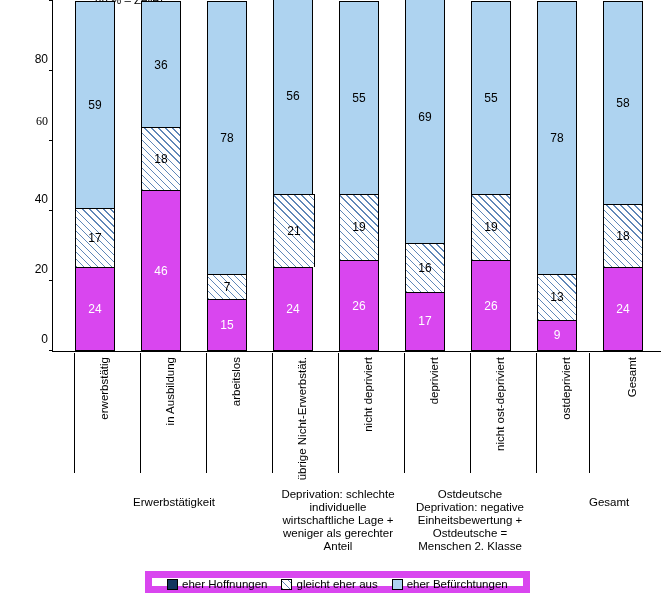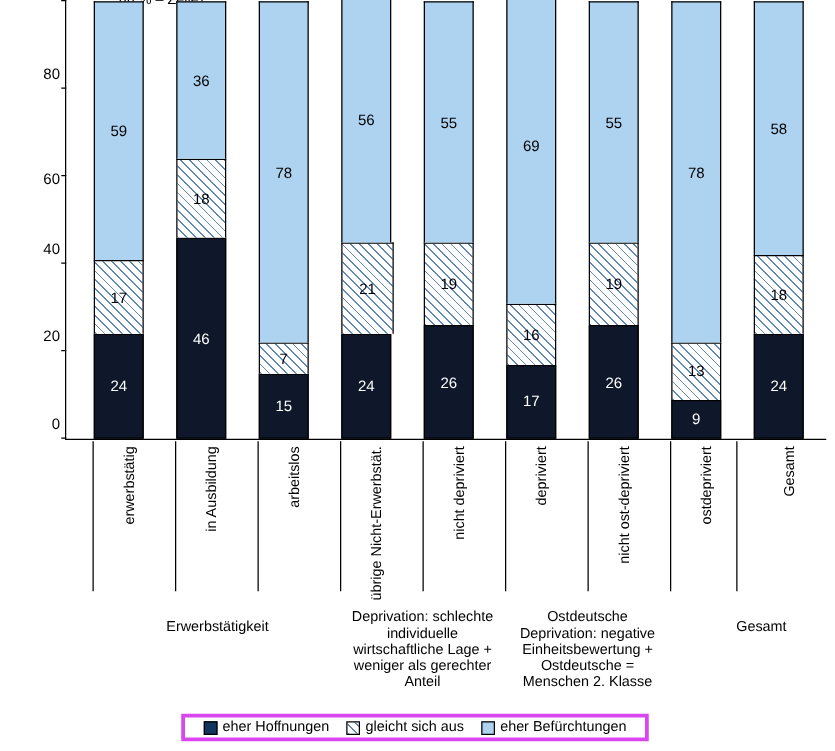--- a/index.html
+++ b/index.html
@@ -60,21 +60,21 @@
   }
   .seg {
     position: absolute;
     left: 0;
     width: 100%;
     box-sizing: border-box;
     border: 1px solid #000;
     border-bottom: none;
   }
   .seg.bottom-seg { border-bottom: 1px solid #000; }
-  .seg-hope { background: #0f172a; padding-left: 18px; }
+  .seg-hope { background: #d946ef; padding-left: 18px; }
   .seg-neutral {
     background: #ffffff;
     background-image: repeating-linear-gradient(
       45deg,
       #5f87b8 0px, #5f87b8 1px,
       #ffffff 1px, #ffffff 5px
     );
   }
   .seg-fear { background: #aed3f0; }
   .seg-label {
@@ -113,23 +113,23 @@
     font-size: 11.5px;
     line-height: 13px;
     text-align: center;
   }
   
   #legend {
     position: absolute;
     left: 145px;
     top: 571px;
     height: 22px;
-    border: 3px solid #d946ef;
+    border: 7px solid #d946ef;
     display: flex;
-    align-items: center;
+    align-items: flex-start;
     padding: 0 8px;
     background: #ffffff;
     box-sizing: border-box;
   }
   .legend-item {
     display: flex;
     align-items: center;
     margin: 0 7px;
     font-size: 11.5px;
     line-height: 12px;
@@ -159,21 +159,21 @@
   <div id="plot-area">
     <div id="plot-inner">
 
       <div class="tick-mark" style="bottom:0px;"></div>
       <div class="tick-label" style="bottom:0px;">0</div>
       <div class="tick-mark" style="bottom:70px;"></div>
       <div class="tick-label" style="bottom:70px;">20</div>
       <div class="tick-mark" style="bottom:140px;"></div>
       <div class="tick-label" style="bottom:140px;">40</div>
       <div class="tick-mark" style="bottom:210px;"></div>
-      <div class="tick-label" style="bottom:196px;">60</div>
+      <div class="tick-label" style="bottom:218px;font-family:Liberation Serif, serif;">60</div>
       <div class="tick-mark" style="bottom:280px;"></div>
       <div class="tick-label" style="bottom:280px;">80</div>
       <div class="tick-mark" style="bottom:350px;"></div>
 
       <div class="bar-group" style="left:22px;">
         <div class="seg seg-hope bottom-seg" style="bottom:0px; height:84px;">
           <span class="seg-label">24</span>
         </div>
         <div class="seg seg-neutral" style="bottom:84px; height:59.5px;">
           <span class="seg-label">17</span>
@@ -317,21 +317,21 @@
 
   <div class="group-caption" style="left:589px; top:496px; width:72px; text-align:left;">Gesamt</div>
 
   <div id="legend">
     <div class="legend-item">
       <span class="legend-swatch" style="background:#12355f;"></span>
       <span>eher Hoffnungen</span>
     </div>
     <div class="legend-item">
       <span class="legend-swatch seg-neutral"></span>
-      <span>gleicht sich aus</span>
+      <span>gleicht eher aus</span>
     </div>
     <div class="legend-item">
       <span class="legend-swatch" style="background:#aed3f0;"></span>
       <span>eher Befürchtungen</span>
     </div>
   </div>
 
 </div>
 
 </body></html>

